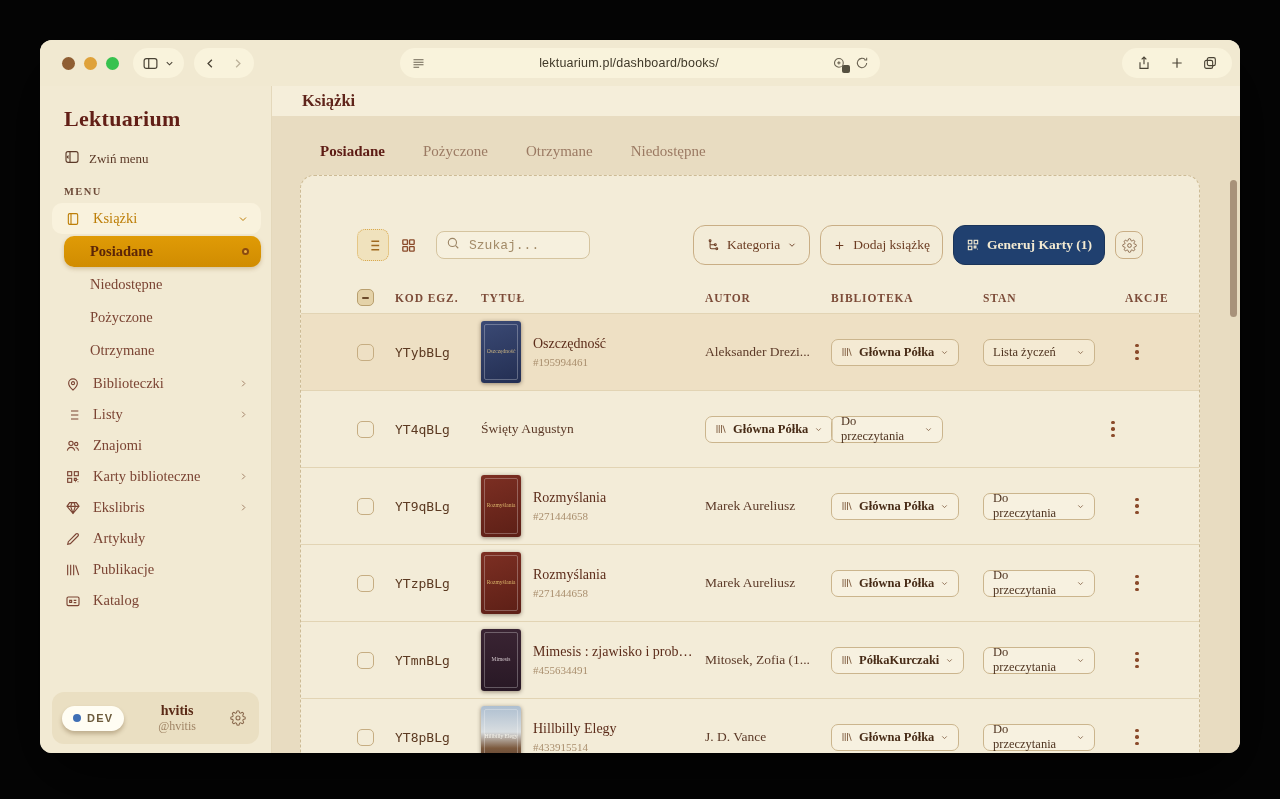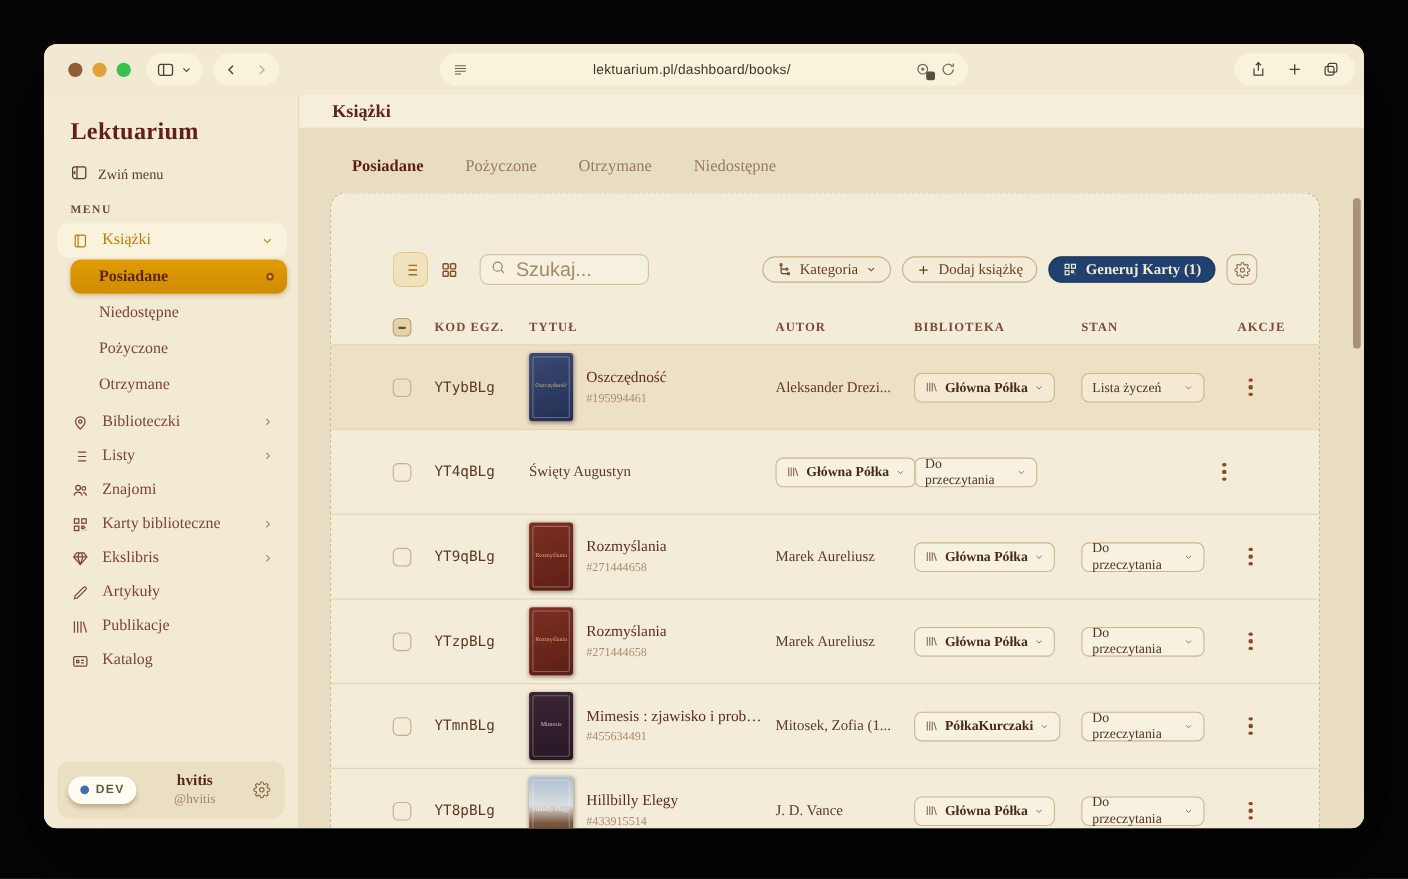--- a/index.html
+++ b/index.html
@@ -68,25 +68,25 @@
   .tab.active { color:#5d1c15; font-weight:bold; }
   .card { flex:1; margin:0 40px 0 28px; background:#f3ecd8; border:1px dashed #cdbb95; border-bottom:none;
           border-radius:14px 14px 0 0; padding:0 56px; overflow:hidden; }
   
   .toolbar { margin-top:53px; height:32px; display:flex; align-items:center; }
   .view-toggle { width:32px; height:32px; border:1px dotted #d9a94e; background:#f0e2bd; border-radius:8px;
                  display:flex; align-items:center; justify-content:center; color:#a06a20; }
   .grid-toggle { margin-left:11px; color:#8a4a2a; display:flex; }
   .search { margin-left:19px; width:154px; height:28px; border:1px solid #d5c49f; border-radius:8px;
             display:flex; align-items:center; gap:7px; padding:0 9px; color:#9c8565; background:rgba(255,252,240,.25); }
-  .search input { border:none; outline:none; background:transparent; width:100%; font-family:Liberation Sans, sans-serif;
-                  font-size:18px; color:#6b4a2e; }
+  .search input { border:none; outline:none; background:transparent; width:100%; font-family:Liberation Mono, monospace;
+                  font-size:13px; color:#6b4a2e; }
   .search input::placeholder { color:#a38b68; }
   .tb-right { margin-left:auto; display:flex; align-items:center; gap:10px; }
-  .btn { height:24px; border-radius:12px; display:flex; align-items:center; gap:7px; padding:0 12px;
+  .btn { height:40px; border-radius:12px; display:flex; align-items:center; gap:7px; padding:0 12px;
          font-family:"Liberation Serif",serif; font-size:13.5px; white-space:nowrap; }
   .btn-outline { border:1px solid #c9ae85; color:#6b3c22; background:transparent; }
   .btn-navy { background:#20406f; border:1px solid #1a3459; color:#f3ead2; font-weight:bold; }
   .btn-brown { background:#7d3e1d; border:1px solid #6a3115; color:#f3ead2; font-weight:bold; }
   .btn .b-ic { display:flex; }
   .gear-btn { width:28px; height:28px; border:1px solid #c9ae85; border-radius:8px; display:flex; align-items:center; justify-content:center; color:#8a6a4e; }
   
   .thead, .trow { display:grid; grid-template-columns:38px 86px 224px 126px 152px 142px 1fr; align-items:center; }
   .thead { margin-top:21px; height:31px; font-size:11.5px; font-weight:bold; letter-spacing:.9px; color:#7c4b38; }
   .th-akcje { justify-self:end; }

